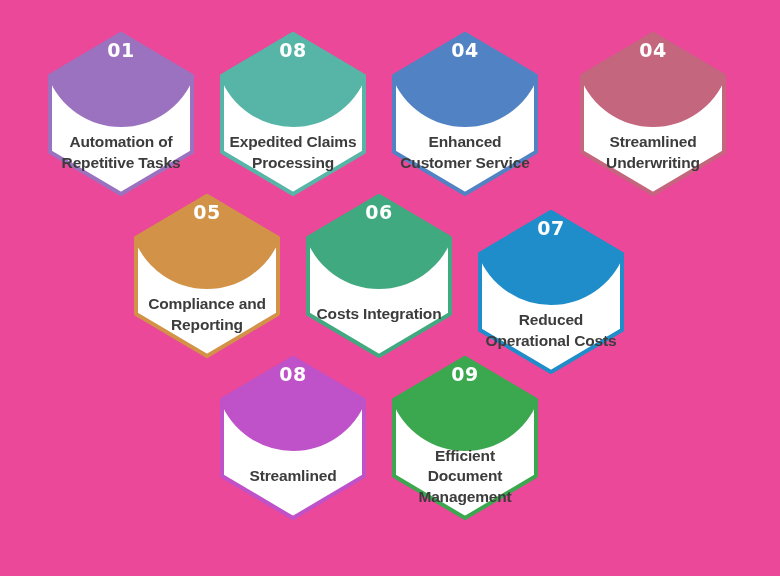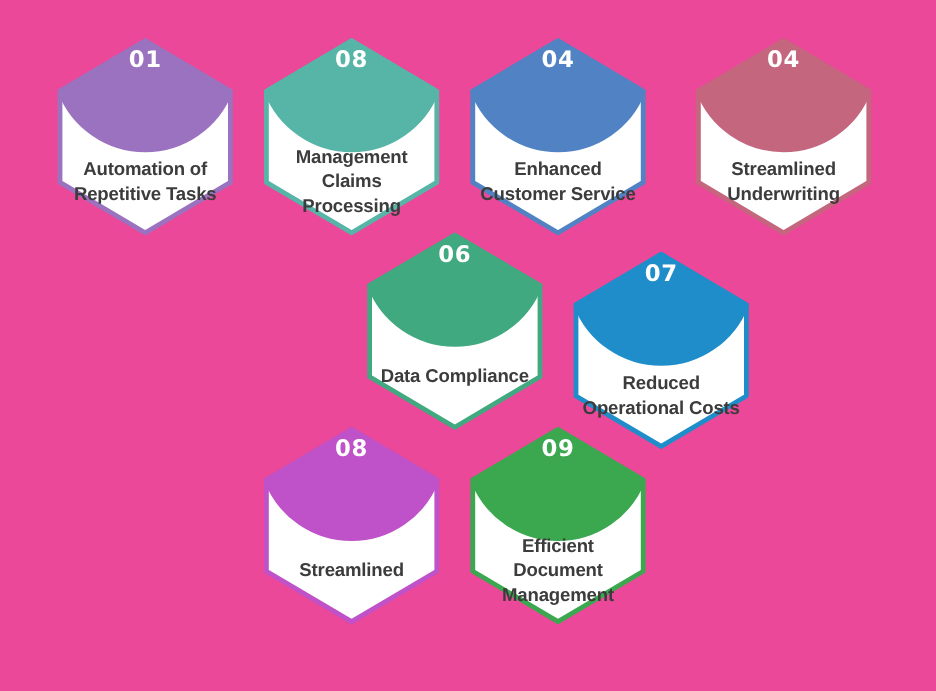--- a/index.html
+++ b/index.html
@@ -90,21 +90,21 @@
         <span>Automation of Repetitive Tasks</span>
       </div>
     </div>
     <div class="hex-cell" style="left: 218px; top: 30px;">
       <svg class="hex-svg" viewBox="0 0 150 168">
         <path d="M 75 4 L 146 46 L 146 122 L 75 164 L 4 122 L 4 46 Z" fill="#ffffff" stroke="#56b5a6" stroke-width="4" stroke-linejoin="round"></path>
         <path d="M 75 4 L 146 46 A 76 76 0 0 1 4 46 Z" fill="#56b5a6" stroke="#56b5a6" stroke-width="4" stroke-linejoin="round"></path>
       </svg>
       <div class="hex-number">08</div>
       <div class="hex-label">
-        <span>Management Claims Processing</span>
+        <span>Expedited Claims Processing</span>
       </div>
     </div>
     <div class="hex-cell" style="left: 390px; top: 30px;">
       <svg class="hex-svg" viewBox="0 0 150 168">
         <path d="M 75 4 L 146 46 L 146 122 L 75 164 L 4 122 L 4 46 Z" fill="#ffffff" stroke="#5183c4" stroke-width="4" stroke-linejoin="round"></path>
         <path d="M 75 4 L 146 46 A 76 76 0 0 1 4 46 Z" fill="#5183c4" stroke="#5183c4" stroke-width="4" stroke-linejoin="round"></path>
       </svg>
       <div class="hex-number">04</div>
       <div class="hex-label">
         <span>Enhanced Customer Service</span>
@@ -113,28 +113,38 @@
     <div class="hex-cell" style="left: 578px; top: 30px;">
       <svg class="hex-svg" viewBox="0 0 150 168">
         <path d="M 75 4 L 146 46 L 146 122 L 75 164 L 4 122 L 4 46 Z" fill="#ffffff" stroke="#c4667e" stroke-width="4" stroke-linejoin="round"></path>
         <path d="M 75 4 L 146 46 A 76 76 0 0 1 4 46 Z" fill="#c4667e" stroke="#c4667e" stroke-width="4" stroke-linejoin="round"></path>
       </svg>
       <div class="hex-number">04</div>
       <div class="hex-label">
         <span>Streamlined Underwriting</span>
       </div>
     </div>
+    <div class="hex-cell" style="left: 132px; top: 192px;">
+      <svg class="hex-svg" viewBox="0 0 150 168">
+        <path d="M 75 4 L 146 46 L 146 122 L 75 164 L 4 122 L 4 46 Z" fill="#ffffff" stroke="#d29247" stroke-width="4" stroke-linejoin="round"></path>
+        <path d="M 75 4 L 146 46 A 76 76 0 0 1 4 46 Z" fill="#d29247" stroke="#d29247" stroke-width="4" stroke-linejoin="round"></path>
+      </svg>
+      <div class="hex-number">05</div>
+      <div class="hex-label">
+        <span>Compliance and Reporting</span>
+      </div>
+    </div>
     <div class="hex-cell" style="left: 304px; top: 192px;">
       <svg class="hex-svg" viewBox="0 0 150 168">
         <path d="M 75 4 L 146 46 L 146 122 L 75 164 L 4 122 L 4 46 Z" fill="#ffffff" stroke="#41a97f" stroke-width="4" stroke-linejoin="round"></path>
         <path d="M 75 4 L 146 46 A 76 76 0 0 1 4 46 Z" fill="#41a97f" stroke="#41a97f" stroke-width="4" stroke-linejoin="round"></path>
       </svg>
       <div class="hex-number">06</div>
       <div class="hex-label">
-        <span>Data Compliance</span>
+        <span>Costs Integration</span>
       </div>
     </div>
     <div class="hex-cell" style="left: 476px; top: 208px;">
       <svg class="hex-svg" viewBox="0 0 150 168">
         <path d="M 75 4 L 146 46 L 146 122 L 75 164 L 4 122 L 4 46 Z" fill="#ffffff" stroke="#1f8dc9" stroke-width="4" stroke-linejoin="round"></path>
         <path d="M 75 4 L 146 46 A 76 76 0 0 1 4 46 Z" fill="#1f8dc9" stroke="#1f8dc9" stroke-width="4" stroke-linejoin="round"></path>
       </svg>
       <div class="hex-number">07</div>
       <div class="hex-label">
         <span>Reduced Operational Costs</span>

